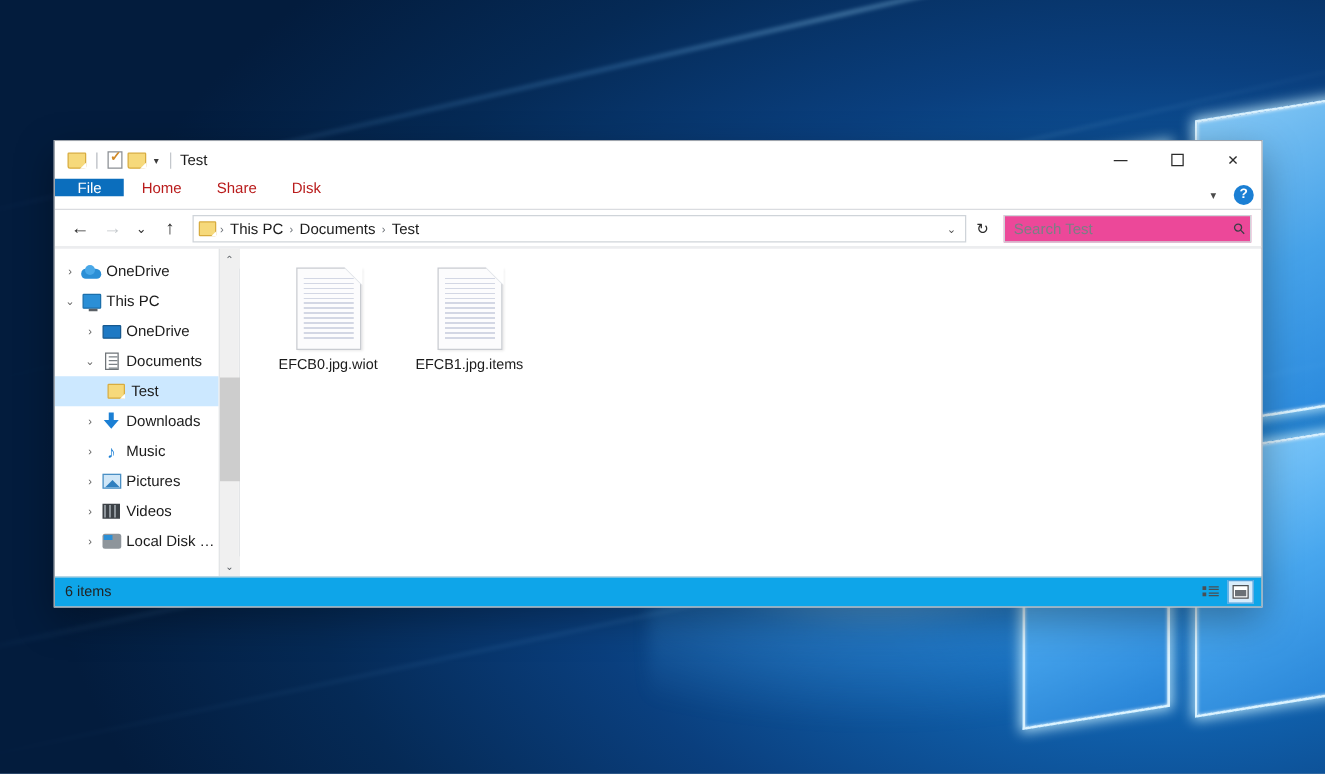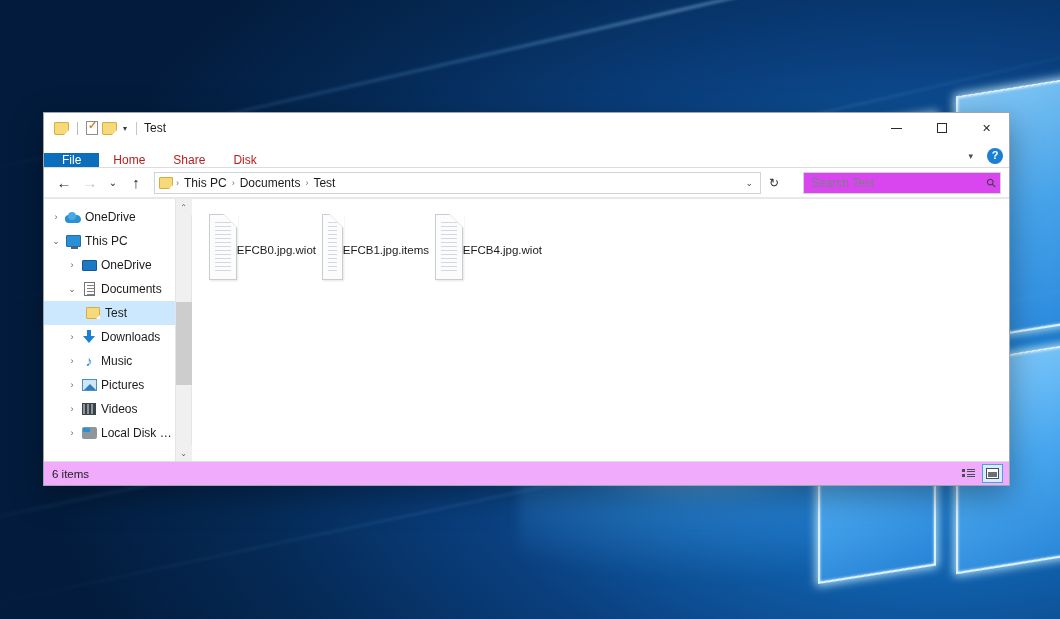--- a/index.html
+++ b/index.html
@@ -99,21 +99,21 @@
     font-size: 11px; color: #2b2b2b;
   }
   .wc-min span { display: block; width: 11px; height: 1px; background: #2b2b2b; }
   .wc-max span { display: block; width: 10px; height: 10px; border: 1px solid #2b2b2b; }
 
   
   .ribbon {
     height: 25px; flex: 0 0 25px;
     background: #ffffff;
     border-bottom: 1px solid #dadce0;
-    display: flex; align-items: flex-end; position: relative;
+    display: flex; align-items: flex-start; position: relative;
   }
   .tab {
     padding: 0 14px; display: flex; align-items: center;
     font-size: 12px; color: #b91c1c;
   }
   .tab.file { background: #0b6ebd; color: #ffffff; padding: 0 18px; }
   .ribbon-right { position: absolute; right: 6px; top: 0; height: 25px; display: flex; align-items: center; gap: 10px; }
   .rib-chev { font-size: 9px; color: #4a4a4a; padding: 0 4px; }
   .help-ico {
     width: 16px; height: 16px; border-radius: 50%;
@@ -154,22 +154,22 @@
   }
   .crumb { padding: 0 4px; font-size: 12px; color: #1b1b1b; white-space: nowrap; }
   .crumb-sep { font-size: 9px; color: #6a6f75; padding: 0 1px; }
   .crumb-spacer { flex: 1; }
   .crumb-chev { font-size: 9px; color: #4a4a4a; padding: 0 5px; }
   .refresh-btn {
     width: 22px; height: 22px; display: flex; align-items: center; justify-content: center;
     font-size: 12px; color: #2b2b2b; border: 1px solid transparent;
   }
   .searchbox {
-    width: 198px; height: 22px; margin-left: 16px;
-    border: 1px solid #cfd4d9; background: #d946ef;
+    width: 198px; height: 22px; margin-left: 4px;
+    border: 1px solid #cfd4d9; background: #ec4899;
     display: flex; align-items: center; padding: 0 4px 0 7px; gap: 35px;
   }
   .searchbox input {
     flex: 1; border: none; outline: none;
     font-family: "Liberation Sans", sans-serif; font-size: 12px; color: #1b1b1b;
     background: transparent; min-width: 0;
   }
   .searchbox input::placeholder { color: #7a7f85; }
   .search-ico { font-size: 12px; color: #3a3f45; transform: rotate(-45deg); }
 
@@ -260,21 +260,21 @@
   
   .content { flex: 1; background: #ffffff; position: relative; overflow: hidden; }
   .filegrid {
     display: flex; flex-wrap: wrap;
     padding: 10px 12px 0 14px;
     align-content: flex-start;
   }
   .fileitem {
     width: 113px;
     padding: 4px 2px 6px 2px;
-    display: flex; flex-direction: row; align-items: center;
+    display: flex; flex-direction: column; align-items: center;
     border: 1px solid transparent;
   }
   .fileicon { width: 52px; height: 66px; position: relative; }
   .page {
     position: absolute; inset: 0;
     background: #fcfcfd;
     border: 1px solid #c9ccd1;
     box-shadow: 1px 1px 2px rgba(0,0,0,0.10);
   }
   .page-lines {
@@ -299,21 +299,21 @@
   }
   .filename {
     margin-top: 5px; font-size: 11.5px; color: #1b1b1b;
     text-align: center; line-height: 14px;
     white-space: nowrap;
   }
 
   
   .statusbar {
     height: 24px; flex: 0 0 24px;
-    background: #f0abfc;
+    background: #0ea5e9;
     border-top: 1px solid #dcdfe2;
     display: flex; align-items: center;
     padding: 0 8px;
     font-size: 11.5px; color: #222;
     position: relative;
   }
   .status-views { position: absolute; right: 6px; top: 2px; display: flex; gap: 3px; }
   .viewbtn {
     width: 21px; height: 19px;
     display: flex; align-items: center; justify-content: center;
@@ -526,30 +526,20 @@
                   <div class="page-lines"></div>
                 </div>
               <div class="page-fold2"></div>
                 <div class="page-fold"></div>
             </div>
             <div class="filename">EFCB1.jpg.items</div>
           </div>
 
 
 
-          <div class="fileitem">
-            <div class="fileicon">
-              <div class="page">
-                  <div class="page-lines"></div>
-                </div>
-              <div class="page-fold2"></div>
-                <div class="page-fold"></div>
-            </div>
-            <div class="filename">EFCB4.jpg.wiot</div>
-          </div>
 
 
         </div>
       </div>
     </div>
 
     <div class="statusbar">
       <span>6 items</span>
       <div class="status-views">
         <div class="viewbtn">

